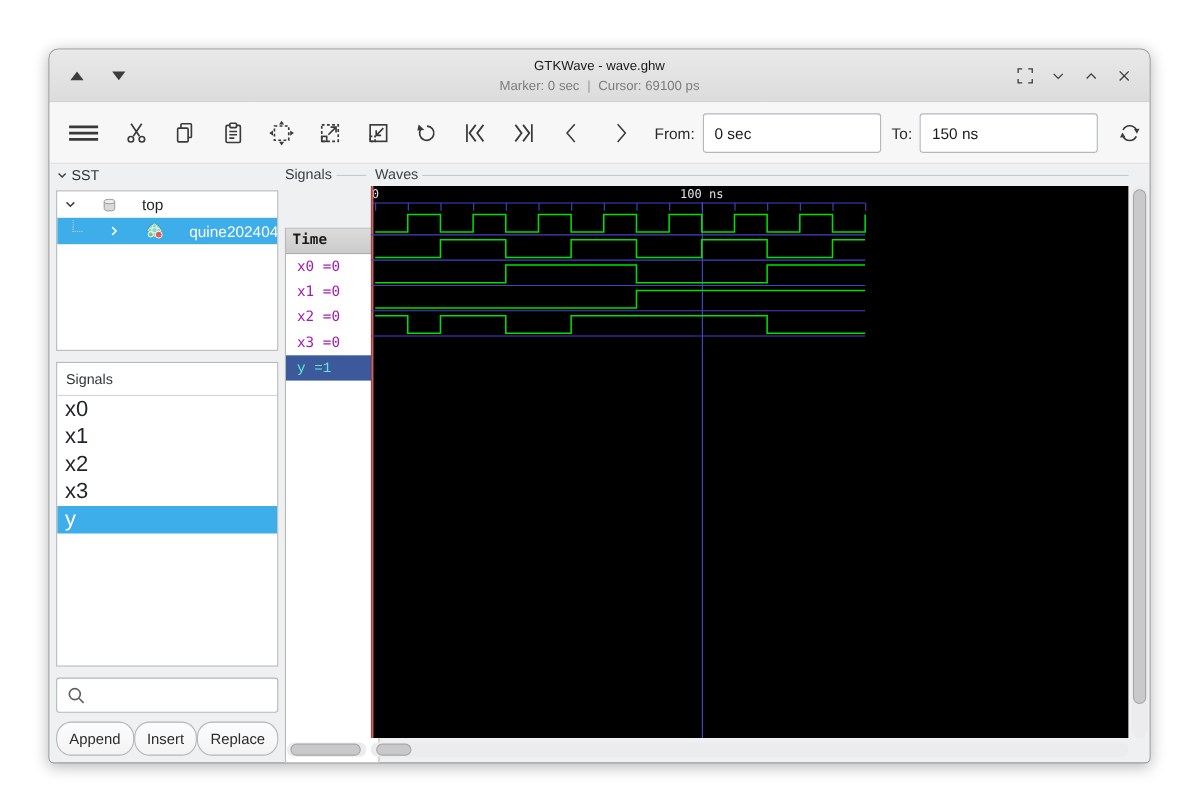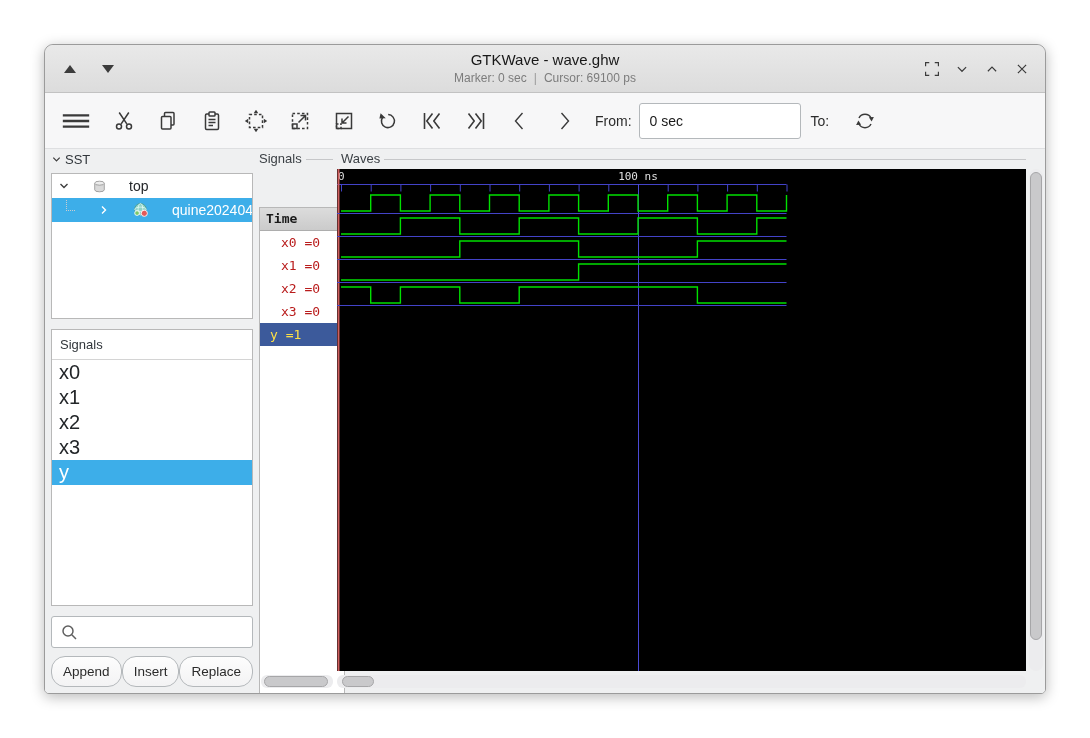--- a/index.html
+++ b/index.html
@@ -12,21 +12,21 @@
   
   .titlebar { position:absolute; left:0; top:0; right:0; height:48px;
               background:linear-gradient(#e9e9e9,#dcdcdc); border-bottom:1px solid #c2c2c2;
               border-radius:8px 8px 0 0; }
   .tb-left { position:absolute; left:14px; top:0; height:48px; display:flex; align-items:center; gap:16px; }
   .tb-btn { background:none; border:none; width:22px; height:22px; display:flex; align-items:center; justify-content:center; cursor:default; }
   .tri { width:0; height:0; border-left:6px solid transparent; border-right:6px solid transparent; }
   .tri.up   { border-bottom:8px solid #3c3c3c; }
   .tri.down { border-top:8px solid #3c3c3c; }
   .tb-center { position:absolute; left:200px; right:200px; top:5px; text-align:center; }
-  .title { font-size:15px; font-weight:500; color:#181818; line-height:20px; }
+  .title { font-size:12px; font-weight:500; color:#181818; line-height:20px; }
   .subtitle { font-size:12px; color:#7c7c7c; line-height:16px; }
   .subtitle .sep { margin:0 7px; color:#9a9a9a; }
   .tb-right { position:absolute; right:12px; top:0; height:48px; display:flex; align-items:center; gap:8px; }
   .tb-right .tb-btn svg { stroke:#3c3c3c; stroke-width:1.3; fill:none; }
 
   
   .toolbar { position:absolute; left:0; top:48px; right:0; height:56px; background:#f7f7f8;
              border-bottom:1px solid #dedfe1; display:flex; align-items:center; padding-left:12px; }
   .icon-btn { width:30px; height:32px; margin-right:14px; background:none; border:none;
               display:flex; align-items:center; justify-content:center; cursor:default; flex:none; }
@@ -62,22 +62,22 @@
 
   
   .frame-label { position:absolute; display:flex; align-items:center; font-size:13px; color:#3b4045; }
   .frame-line { flex:1; border-top:1px solid #c6c7c9; margin-left:4px; margin-top:1px; }
 
   
   .values-box { position:absolute; left:214px; top:20px; width:86px; height:502px; background:#ffffff; border:1px solid #b8b8b8;
                 font-family:"DejaVu Sans Mono",monospace; font-size:13px; overflow:hidden;margin-top:38px; }
   .time-header { height:23px; line-height:22px; padding-left:6px; font-weight:bold; color:#1a1a1a;
                  background:linear-gradient(#dcdcdc,#cbcbcb); border-bottom:1px solid #adadad; }
-  .value-row { height:23px; line-height:23px; padding-left:21px; color:#b91c1c; white-space:nowrap; }
-  .value-row.selected { background:#3c5a9b; color:#fde047; padding-left:10px; }
+  .value-row { height:23px; line-height:23px; padding-left:10px; color:#a21caf; white-space:nowrap; }
+  .value-row.selected { background:#3c5a9b; color:#5eead4; padding-left:10px;font-family:Liberation Mono, monospace; }
 
   
   .hscroll { position:absolute; height:13px; top:526px; background:#ececee; border-radius:6px; }
   .hscroll .thumb { position:absolute; top:1px; height:11px; background:#c9c9cb; border:1px solid #a6a6a8; border-radius:6px; }
   .hscroll.mid { left:216px; width:72px; }
   .hscroll.mid .thumb { left:3px; width:64px; }
   .hscroll.wave { left:292px; width:689px; }
   .hscroll.wave .thumb { left:5px; width:32px; }
   .vscroll { position:absolute; left:984px; top:20px; width:14px; height:502px; background:#ececee; border-radius:7px; }
   .vscroll .vthumb { position:absolute; left:1px; top:3px; width:12px; height:468px; background:#c9c9cb; border:1px solid #a6a6a8; border-radius:6px; }
@@ -201,20 +201,21 @@
           </svg>
       </button>
       <button class="icon-btn">
         <svg width="26" height="24" viewBox="0 0 24 24" style="stroke-width:1.4">
             <path d="M9.5 4 L16.5 12 L9.5 20"></path>
           </svg>
       </button>
       <span class="tool-label">From:</span>
       <input class="tool-input" readonly="" value="0 sec" style="">
       <span class="tool-label" style="margin-left:10px">To:</span>
+      <input class="tool-input" readonly="" value="150 ns" style="">
       <button class="icon-btn" style="margin-left:14px">
         <svg width="26" height="24" viewBox="0 0 24 24">
             <path d="M6 9 A6.7 6.7 0 0 1 18 9"></path>
             <polygon class="fillme" points="18.6,12.6 15.9,8.2 20.9,8.0"></polygon>
             <path d="M18 15 A6.7 6.7 0 0 1 6 15"></path>
             <polygon class="fillme" points="5.4,11.4 8.1,15.8 3.1,16.0"></polygon>
           </svg>
       </button>
     </div>
 

